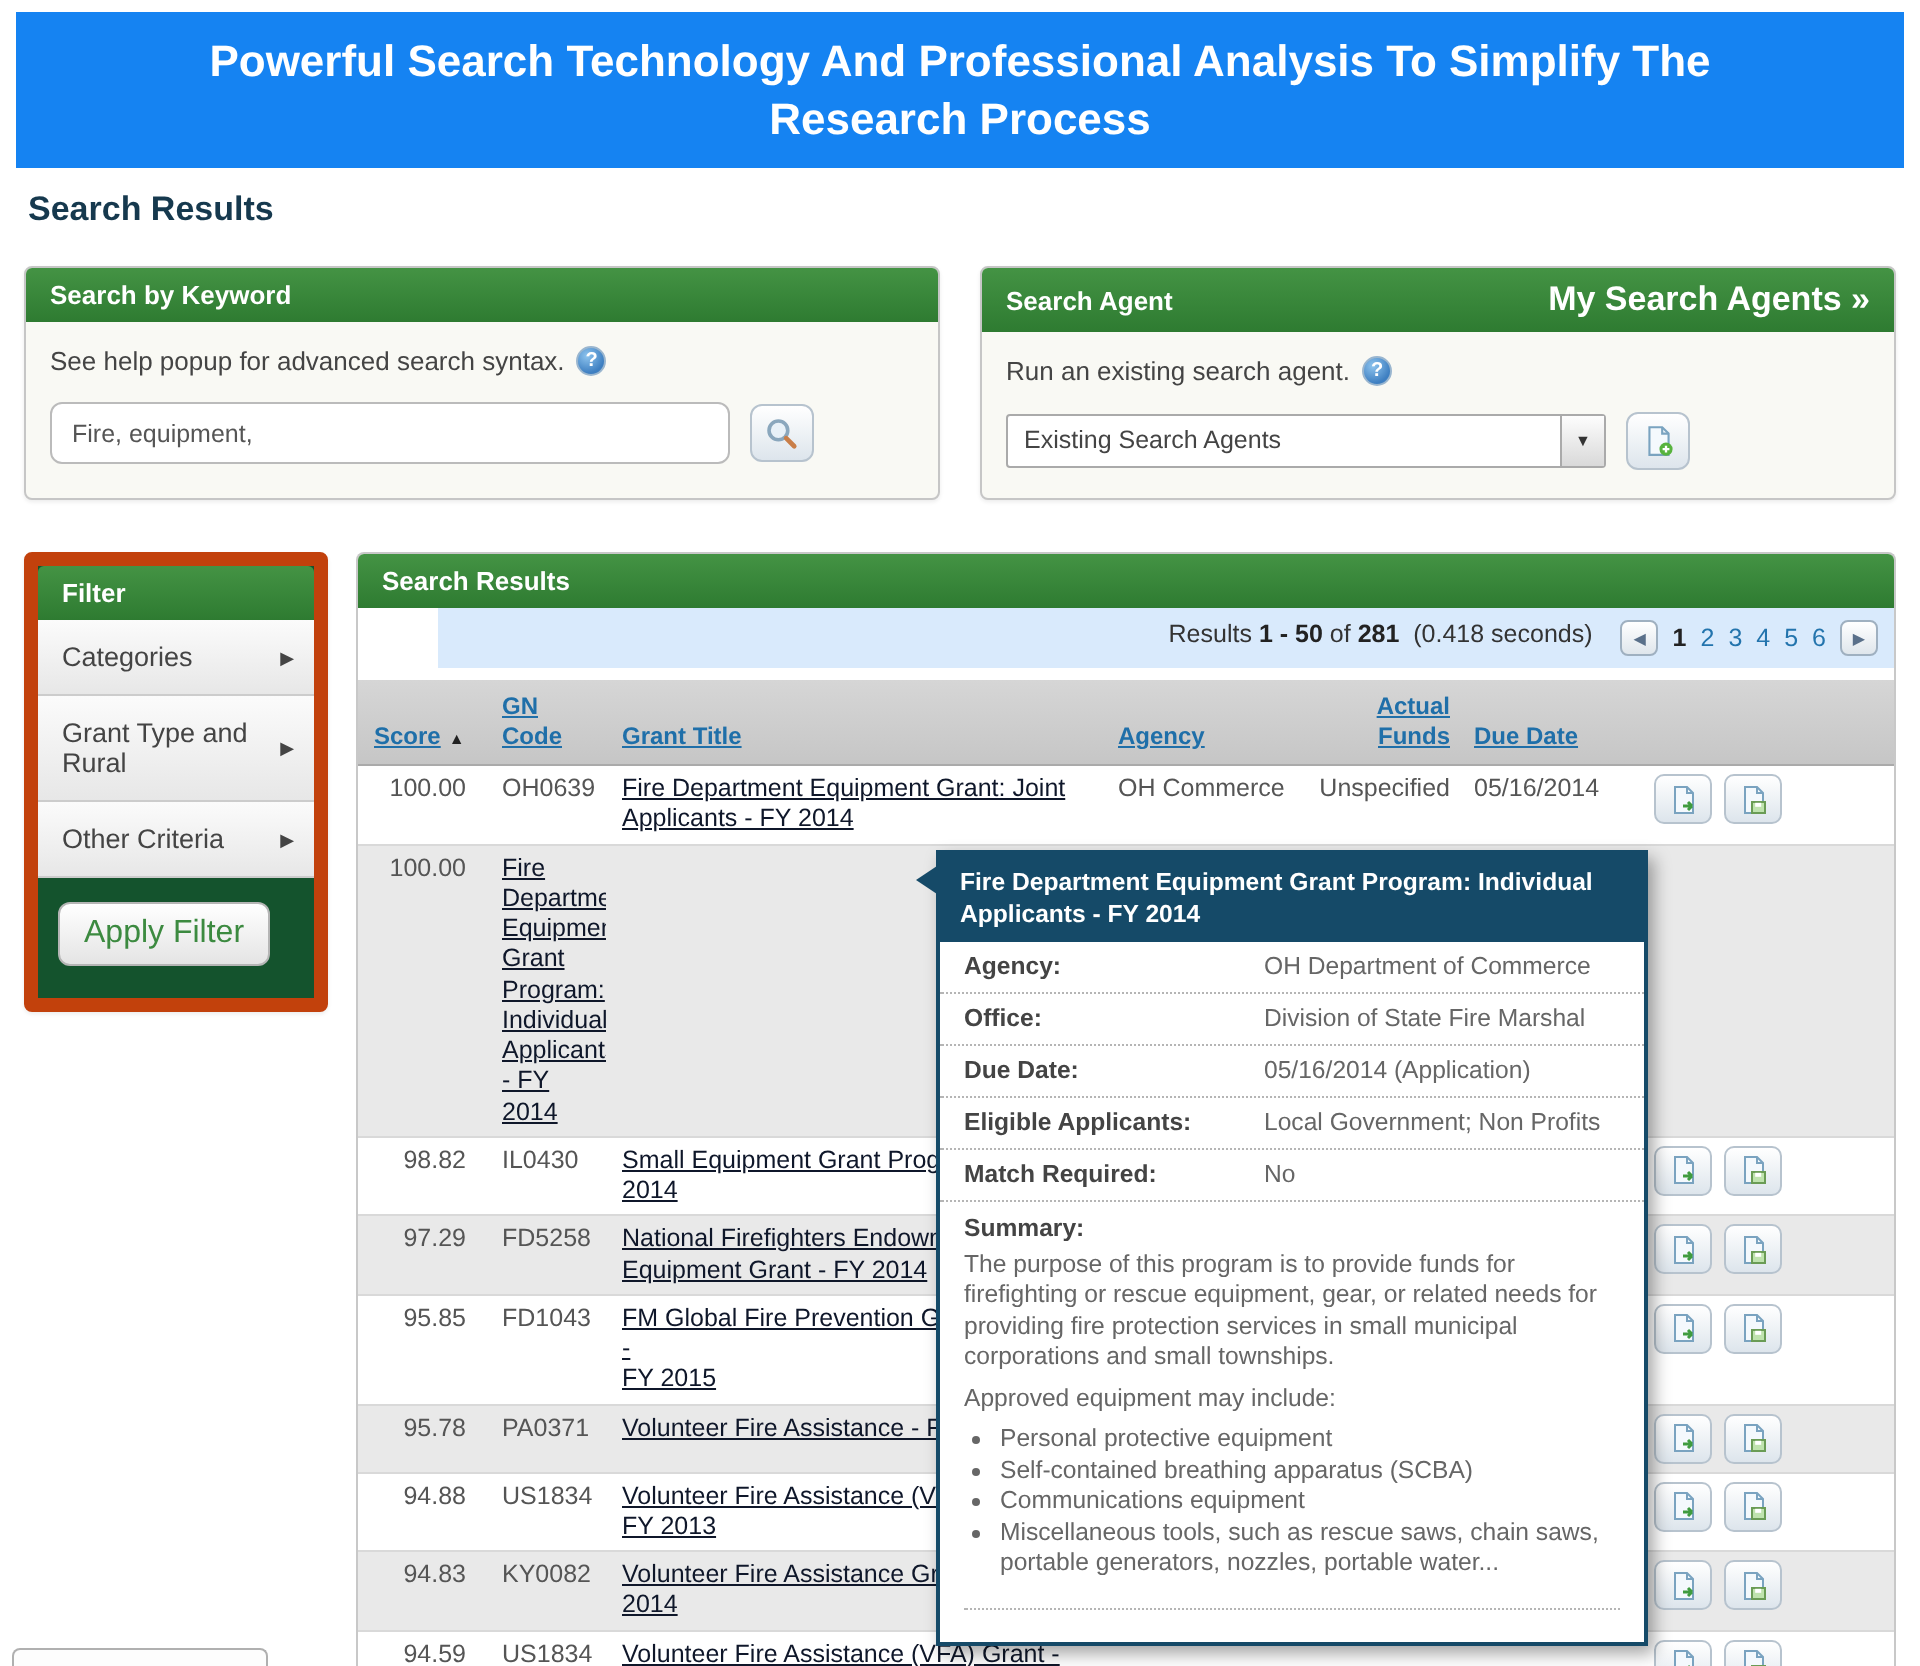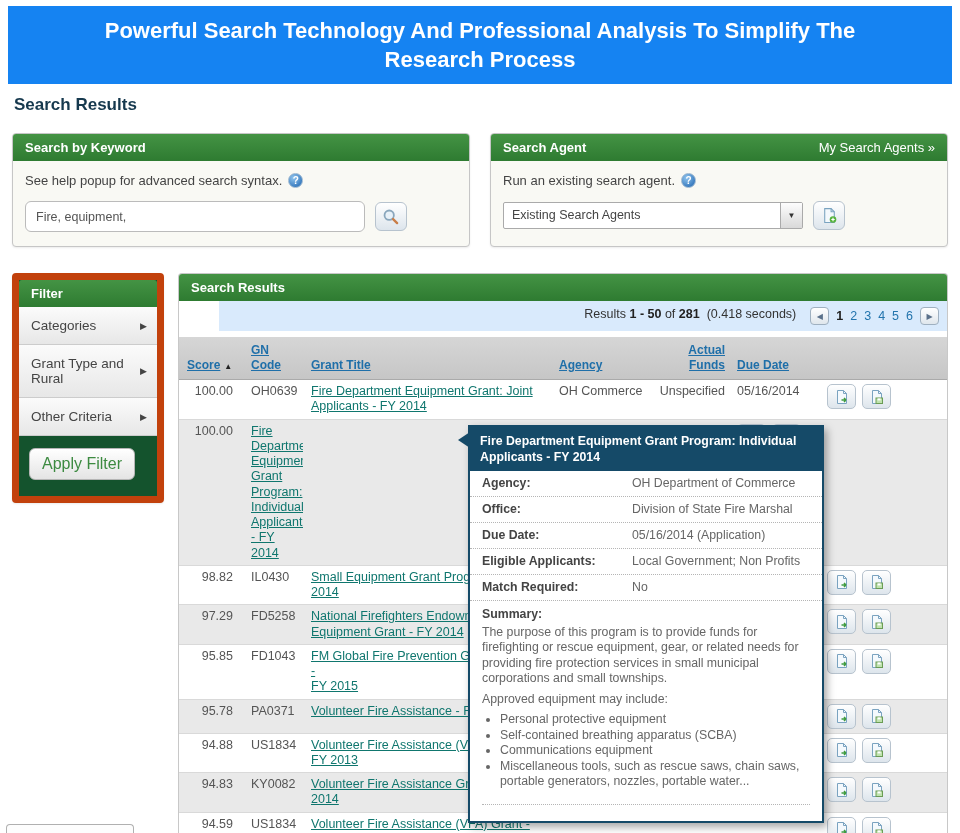--- a/index.html
+++ b/index.html
@@ -11,21 +11,21 @@
             font-size:22px; font-weight:bold; line-height:29px; padding:10px 60px; }
 
   .page-title { font-size:17px; font-weight:bold; color:#16394e; margin:11px 0 18px 14px; }
 
   
   .panels { display:flex; gap:20px; margin:0 12px; }
   .panel { flex:1; border:1px solid #c6c6c6; border-radius:4px; background:#f9f9f4; box-shadow:0 1px 2px rgba(0,0,0,.08); }
   .panel-header { display:flex; justify-content:space-between; align-items:center;
                   background:linear-gradient(180deg,#449344,#2e7b31); color:#fff; font-size:13px;
                   font-weight:bold; padding:6px 12px; border-radius:3px 3px 0 0; }
-  .panel-header .hdr-link { color:#fff; font-weight:normal; font-size:13px; text-decoration:none; cursor:pointer; }
+  .panel-header .hdr-link { color:#fff; font-weight:bold; font-size:17px; text-decoration:none; cursor:pointer; }
   .panel-body { padding:12px 12px 14px 12px; font-size:13px; color:#444; }
   .help-line { display:flex; align-items:center; gap:6px; margin-bottom:13px; }
   .help-icon { display:inline-flex; align-items:center; justify-content:center; width:15px; height:15px;
                border-radius:50%; background:radial-gradient(circle at 35% 30%,#8ec4ee,#3e7fc1 70%);
                color:#fff; font-size:10px; font-weight:bold; border:1px solid #9ab6cf; cursor:pointer; }
   .input-row { display:flex; align-items:center; gap:10px; }
   .text-input { width:340px; height:31px; border:1px solid #bbb; border-radius:6px; padding:0 10px;
                 font-size:12.5px; color:#555; background:#fff; font-family:"Liberation Sans",sans-serif; }
   .sq-btn { height:29px; min-width:32px; border:1px solid #b7c3ce; border-radius:6px;
             background:linear-gradient(180deg,#ffffff,#dde5ec); display:inline-flex; align-items:center;
@@ -68,21 +68,21 @@
               font-size:12px; font-weight:bold; }
   .col-head .cell { padding:6px 4px 6px 8px; display:flex; align-items:flex-end; }
   .col-head a { color:#1f6fa9; text-decoration:underline; cursor:pointer; white-space:pre-line; line-height:1.25; }
   .sort-arrow { font-size:8px; color:#222; margin-left:4px; padding-bottom:2px; }
   .cell-right { justify-content:flex-end; text-align:right; }
 
   .result-row { border-bottom:1px solid #d9d9d9; background:#fff; font-size:12.5px; color:#555; }
   .result-row.alt { background:#e9e9e9; }
   .result-row .cell { padding:4px 4px 4px 8px; line-height:1.22; overflow:hidden; }
   .cell-score { text-align:right; padding-right:10px !important; color:#555; }
-  .cell-title a { color:#0f766e; text-decoration:underline; cursor:pointer; white-space:pre-line; }
+  .cell-title a { color:#0f172a; text-decoration:underline; cursor:pointer; white-space:pre-line; }
   .cell-funds { text-align:right; }
   .cell-icons { display:flex; gap:6px; padding:3px 0 3px 14px; align-items:flex-start; }
   .icon-btn { width:29px; height:25px; border:1px solid #b7c3ce; border-radius:5px;
               background:linear-gradient(180deg,#ffffff,#dde5ec); display:inline-flex; align-items:center;
               justify-content:center; cursor:pointer; }
 
   
   .tooltip { position:absolute; left:468px; top:425px; width:356px; z-index:5; background:#fff;
              border:2px solid #154a68; box-shadow:3px 4px 8px rgba(0,0,0,.35); font-size:12.3px; }
   .tooltip-pointer { position:absolute; left:-12px; top:5px; width:0; height:0;

